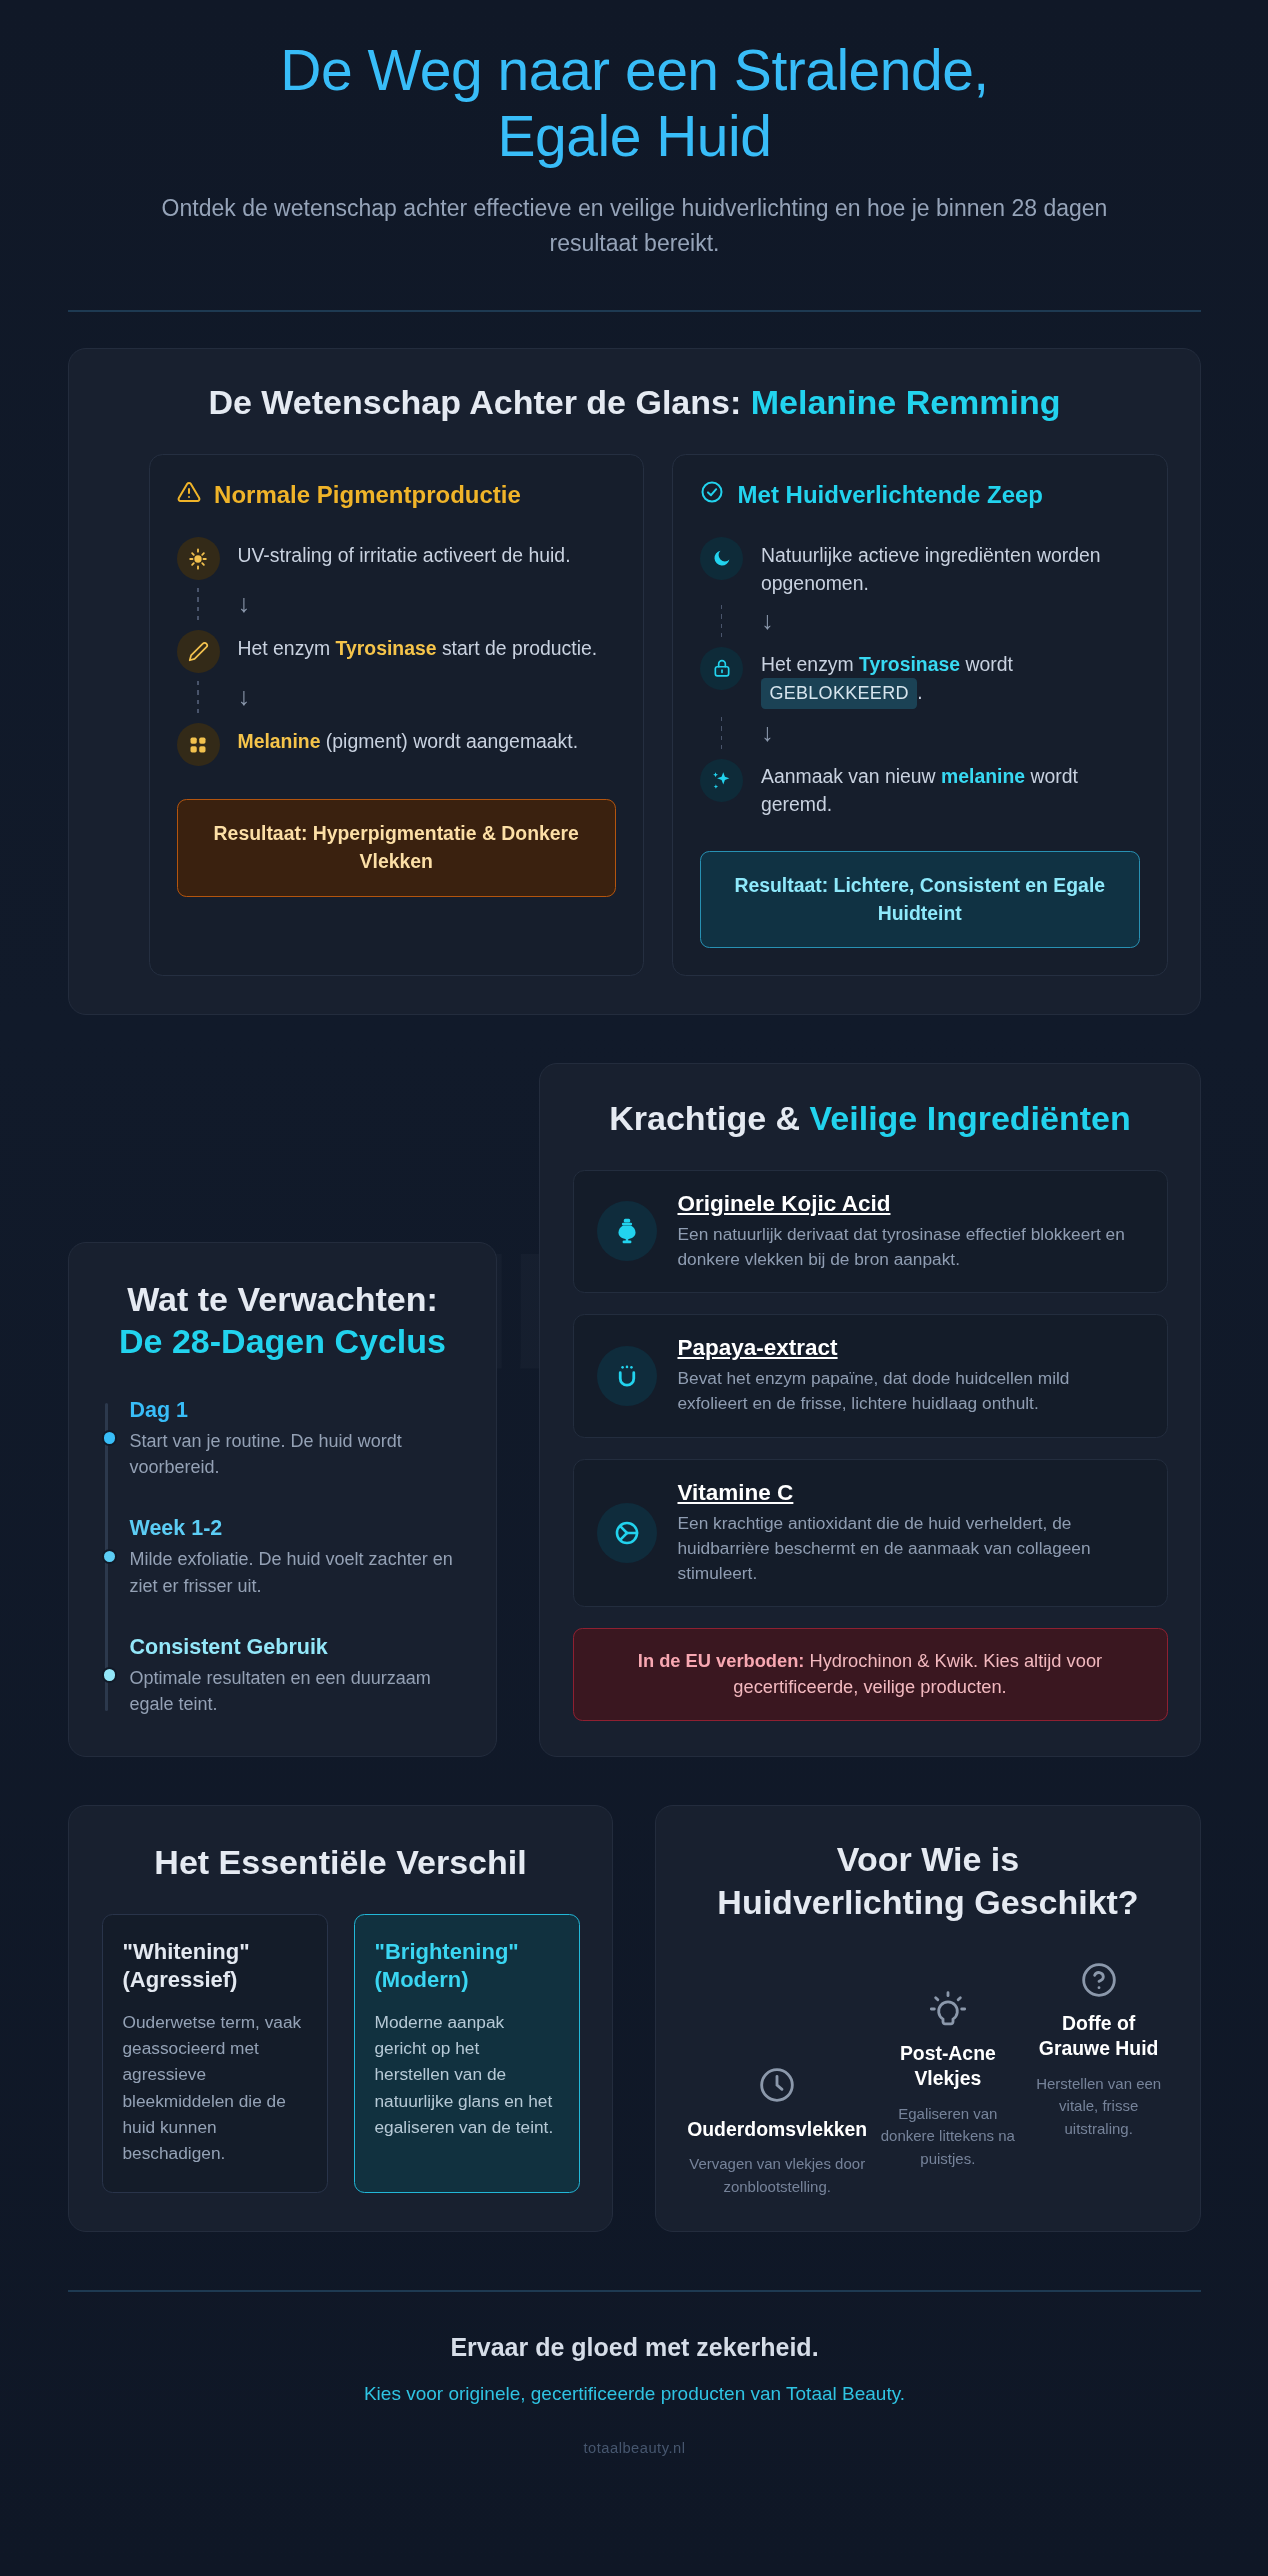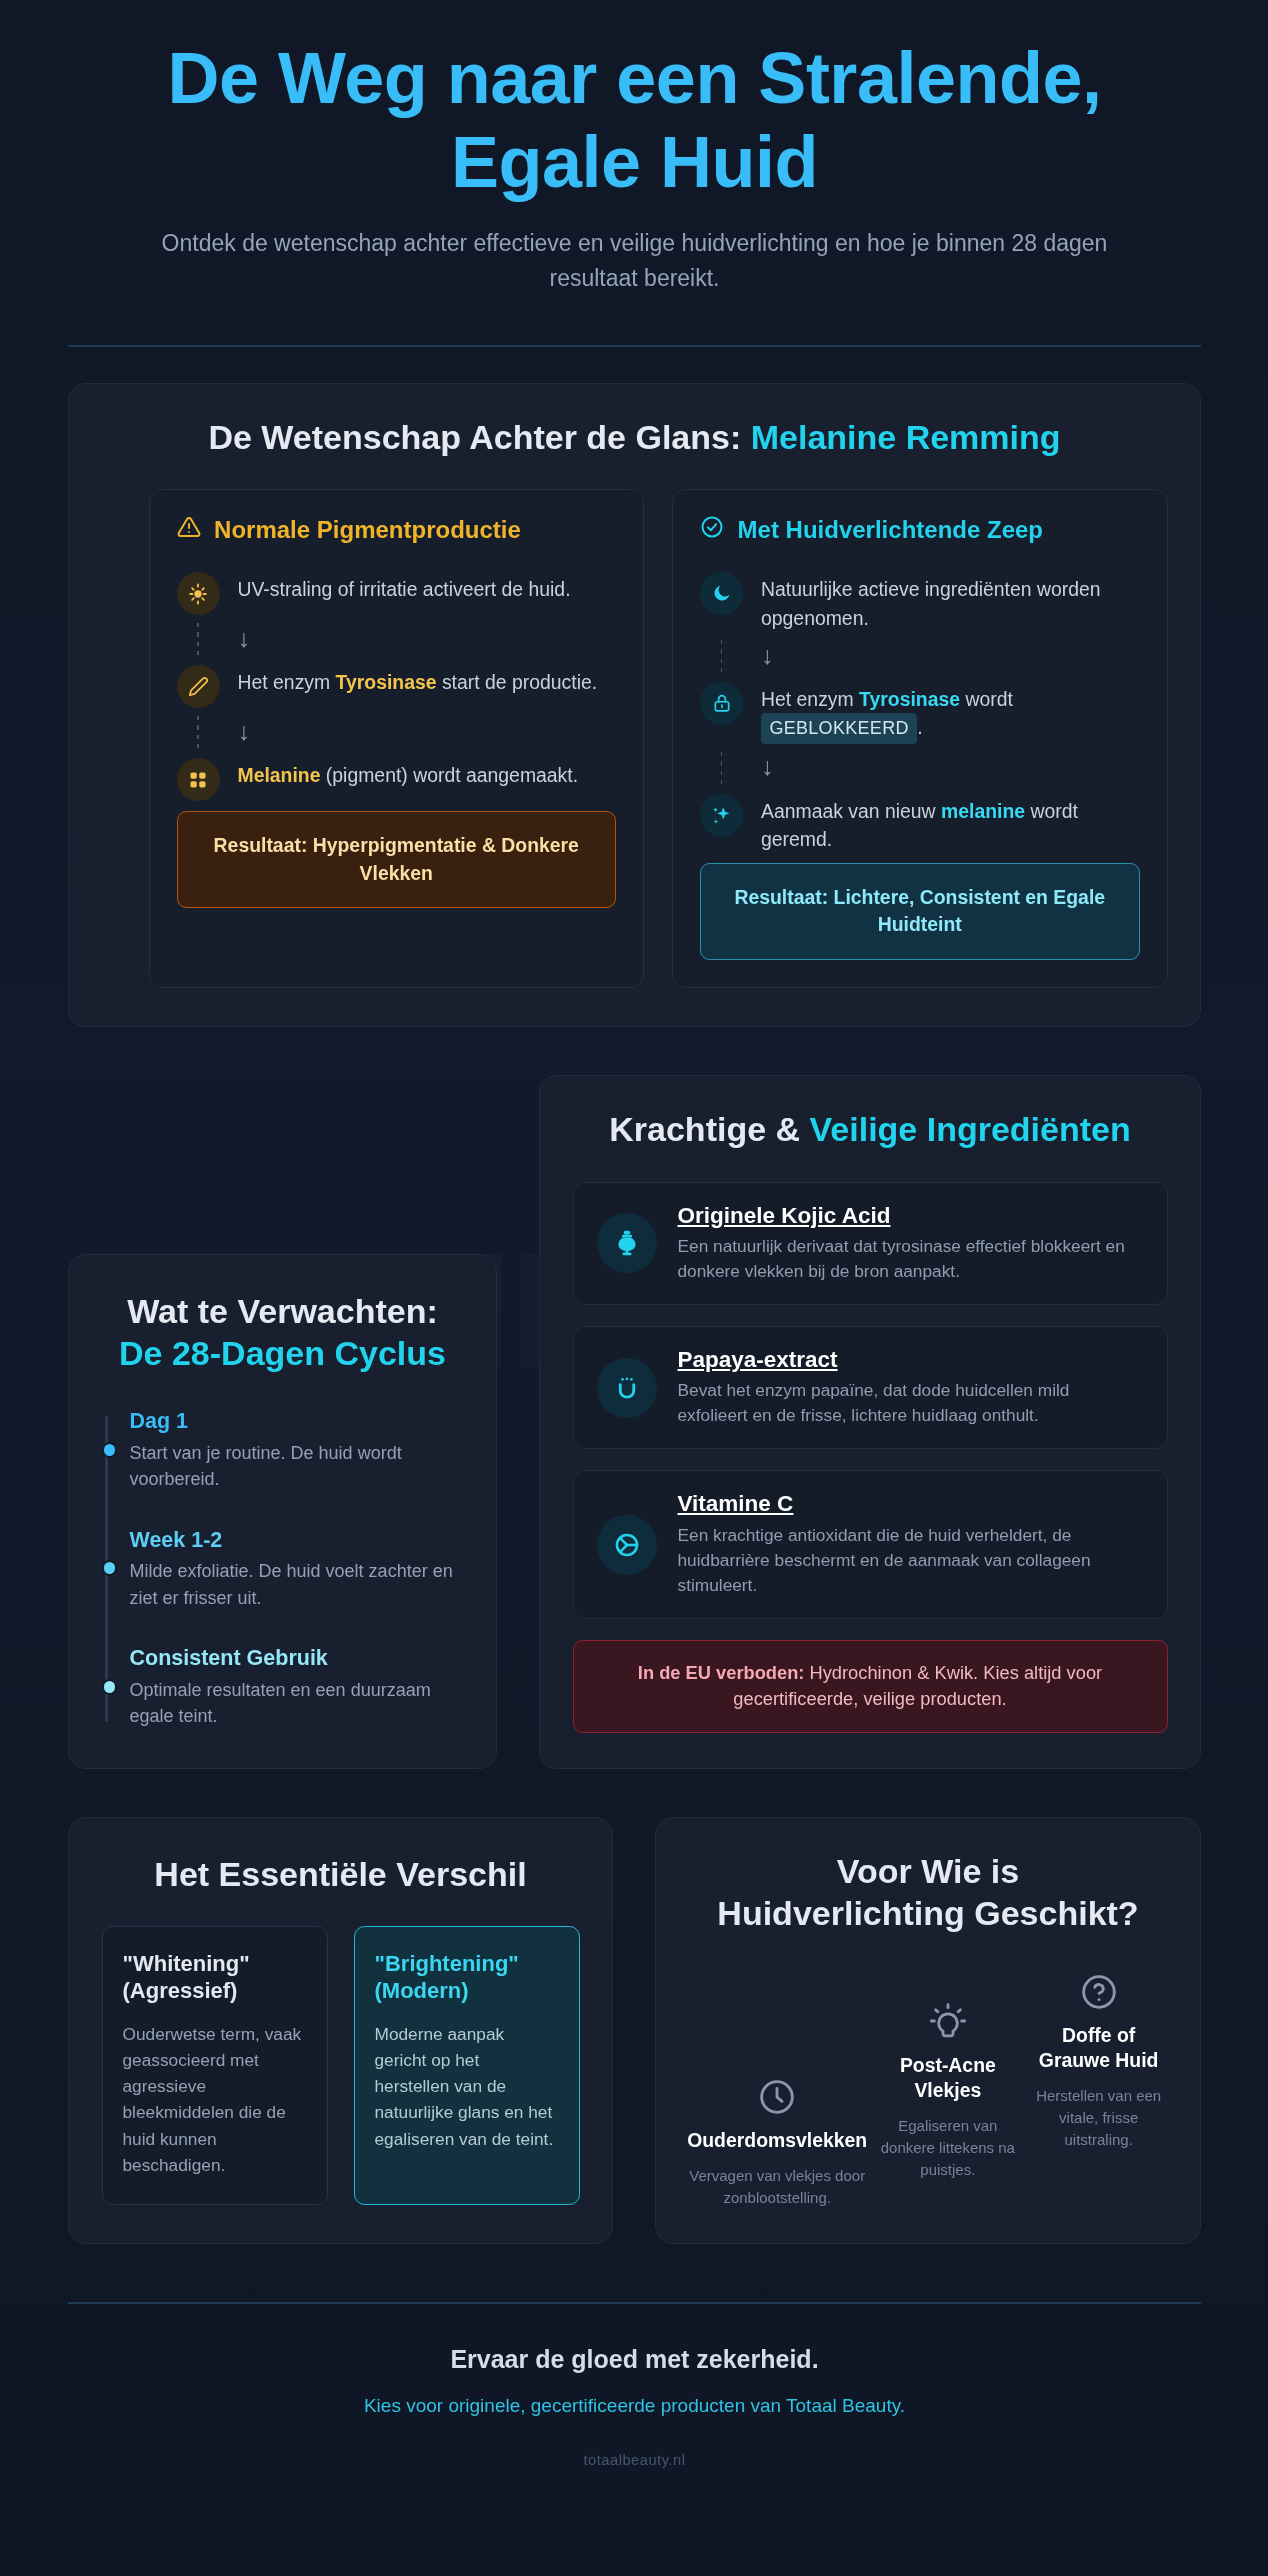--- a/index.html
+++ b/index.html
@@ -35,23 +35,23 @@
     pointer-events: none;
     z-index: 0;
     line-height: 1;
   }
 
   .inner { position: relative; z-index: 2; }
 
   
   .hero { padding: 37px 68px 0 68px; text-align: center; }
   .hero h1 {
-    font-size: 72px;
+    font-size: 57px;
     line-height: 1.16;
-    font-weight: 700;
+    font-weight: 400;
     color: #38bdf8;
     letter-spacing: -0.5px;
   }
   .hero .sub {
     margin: 22px auto 0 auto;
     max-width: 965px;
     font-size: 23px;
     line-height: 1.5;
     color: #95a3b8;
     font-weight: 400;
@@ -153,21 +153,21 @@
     background: repeating-linear-gradient(180deg,#49546b 0,#49546b 4.2px,transparent 4.2px,transparent 9.4px);
   }
   .connector .arrow {
     font-size: 25px;
     color: #8a97ab;
     line-height: 1;
     margin-top: -3.1px;
   }
 
   .result-box {
-    margin-top: 10px;
+    margin-top: 33px;
     border-radius: 9.4px;
     padding: 20px 18px;
     text-align: center;
     font-size: 19.4px;
     line-height: 1.42;
     font-weight: 700;
   }
   .result-box.warn {
     background: #3a210f;
     border: 1.6px solid #b4550e;

